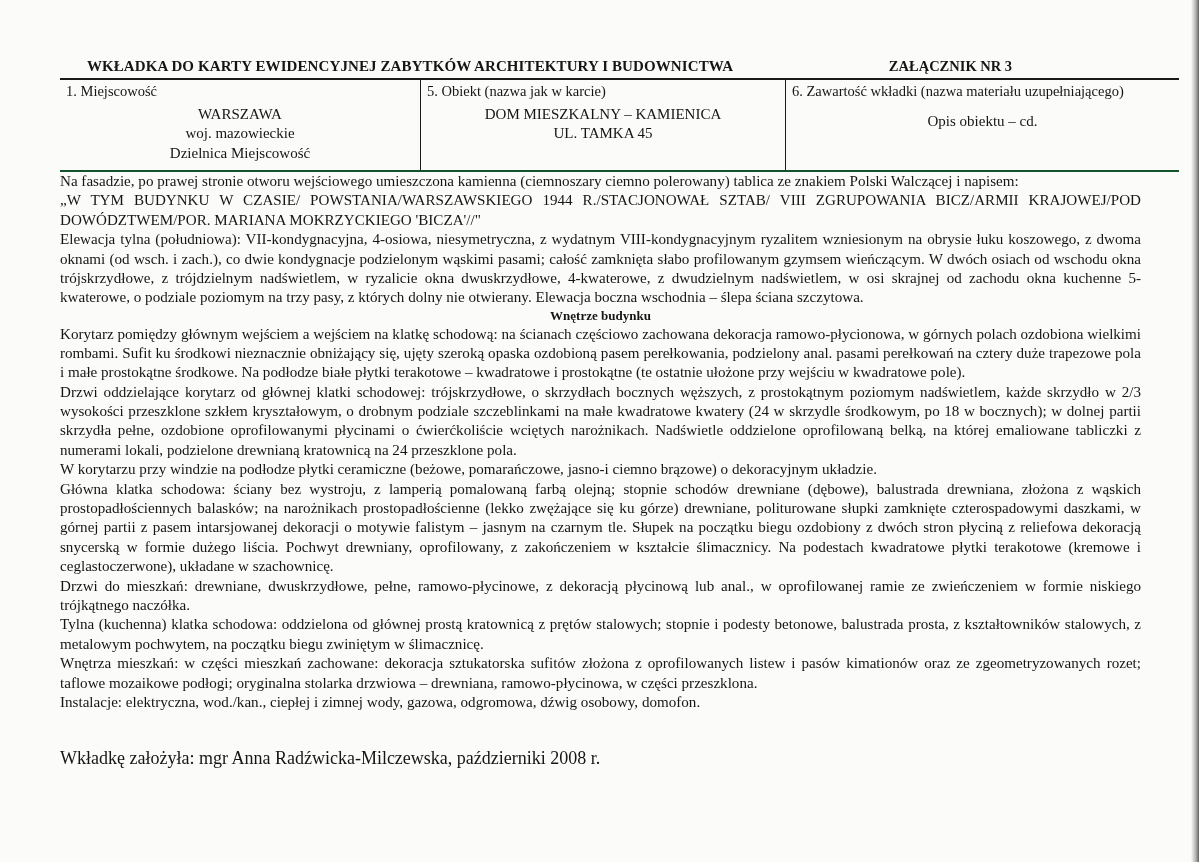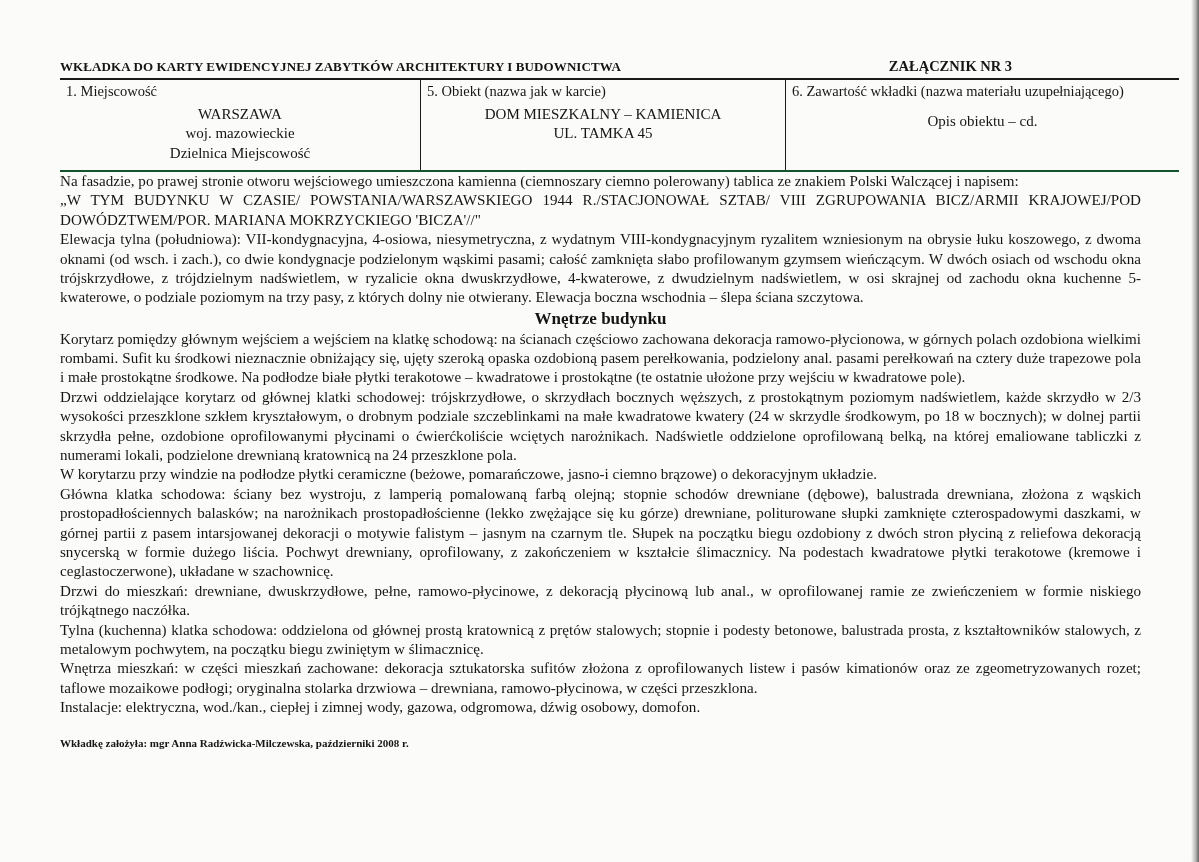--- a/index.html
+++ b/index.html
@@ -38,22 +38,23 @@
 
   
   .hdr-title-row {
     display: flex;
     align-items: flex-end;
     width: 100%;
     margin-bottom: 3px;
   }
   .hdr-title-main {
     width: 700px;
+    text-align: center;
     font-weight: bold;
-    font-size: 13px;
+    font-size: 15px;
     letter-spacing: .1px;
   }
   .hdr-title-right {
     flex: 1;
     text-align: center;
     font-weight: bold;
     font-size: 14.5px;
   }
 
   table.meta {
@@ -97,29 +98,29 @@
     margin: 0;
     font-size: 15.1px;
     line-height: 1.285;
     text-align: justify;
     text-justify: inter-word;
   }
   p.para.nojust { text-align: left; }
   .center-head {
     text-align: center;
     font-weight: bold;
-    font-size: 17px;
+    font-size: 13px;
     line-height: 1.285;
     margin: 0;
   }
   b { font-weight: normal; }
   .sign {
-    margin-top: 20px;
-    font-weight: bold;
-    font-size: 11px;
+    margin-top: 36px;
+    font-weight: normal;
+    font-size: 18px;
   }
 </style>
 </head>
 <body>
 
 <div class="page">
   <div class="scan-edge-right"></div>
 
   <div class="content">
 

